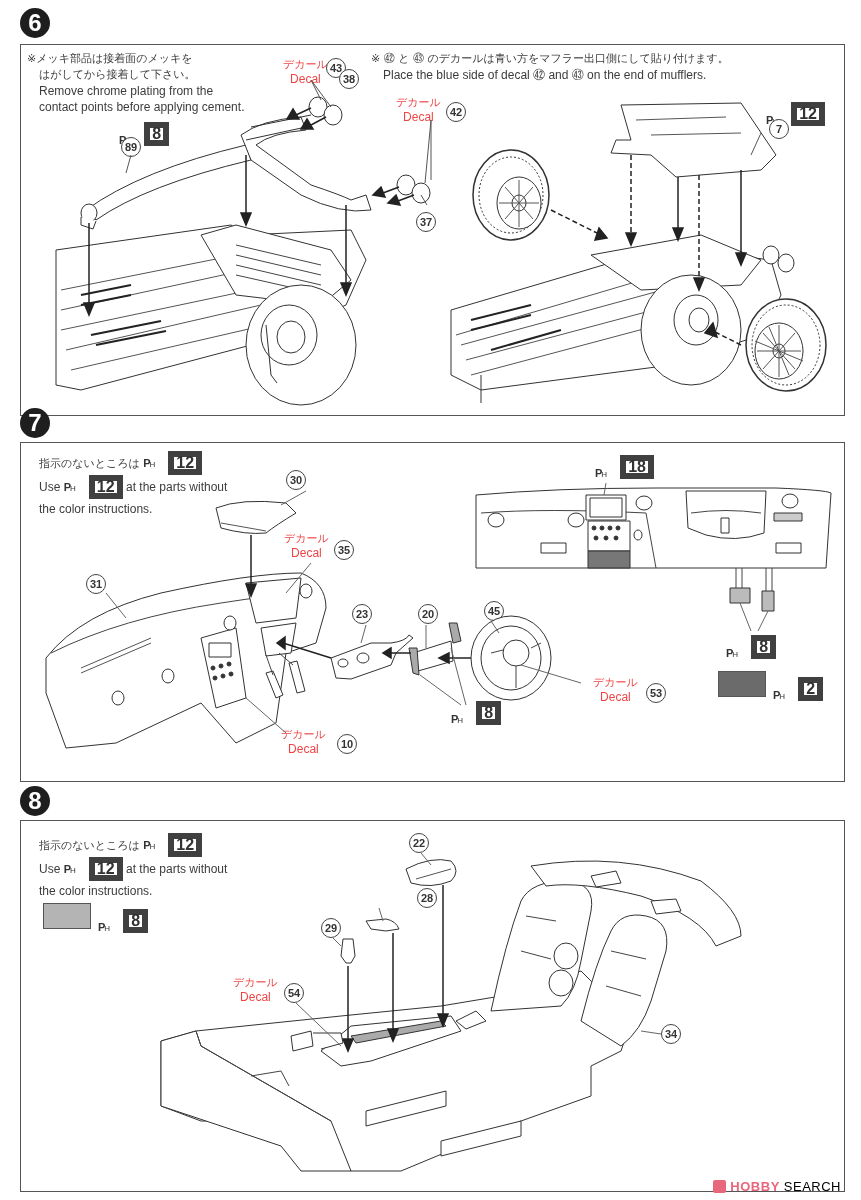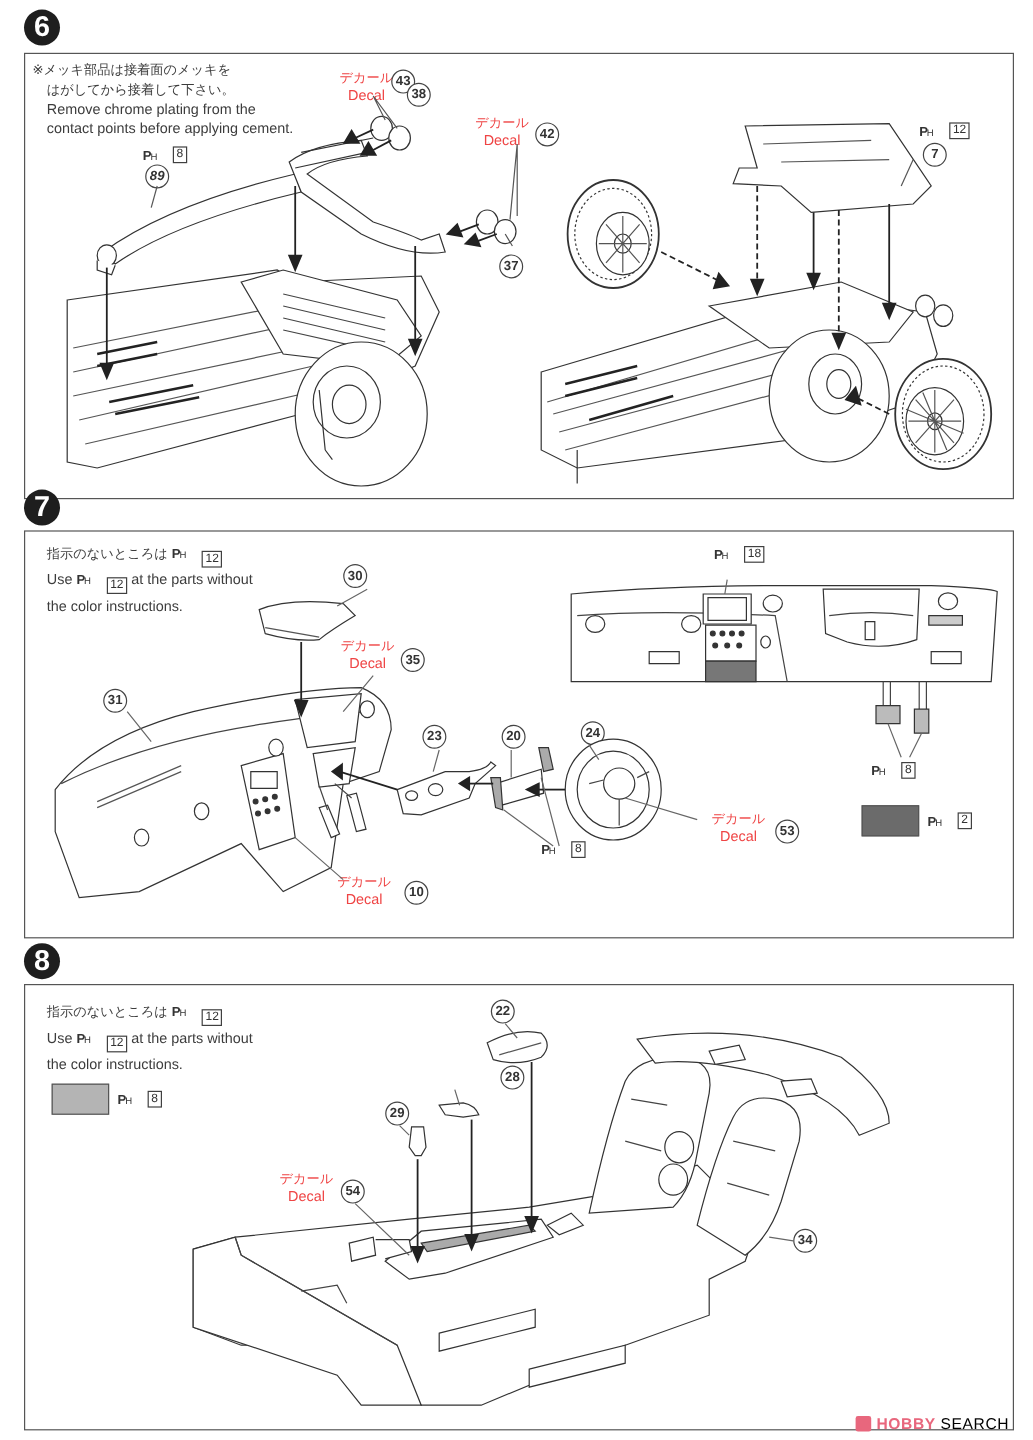--- a/index.html
+++ b/index.html
@@ -16,21 +16,21 @@
   .note { position: absolute; font-size: 12px; line-height: 16px; color: #3c3c3c; white-space: nowrap; }
   .note .jp { font-family: "DejaVu Sans", sans-serif; font-size: 11px; }
   .callout { position: absolute; display: flex; align-items: center; justify-content: center;
     width: 20px; height: 20px; border: 1.2px solid #444; border-radius: 50%;
     font-size: 11px; font-weight: bold; color: #333; background: #fff; font-family: "Liberation Sans", sans-serif; }
   .decal-label { position: absolute; font-size: 12px; line-height: 15px; text-align: center; color: #ef4444; white-space: nowrap; }
   .decal-label .jp { font-family: "DejaVu Sans", sans-serif; font-size: 11px; display: block; }
   .paint { position: absolute; font-size: 11px; color: #333; display: flex; align-items: flex-end; gap: 14px; white-space: nowrap; }
   .paint .p-mark { font-weight: bold; font-size: 11px; letter-spacing: -1px; }
   .paint .p-mark sub { font-size: 8px; vertical-align: baseline; font-weight: normal; }
-  .paint .p-num { display: inline-block; border: 1px solid #404040; padding: 0 2px; font-size: 10px; line-height: 12px; }
+  .paint .p-num { display: inline-block; border: 6px solid #404040; padding: 0 2px; font-size: 16px; line-height: 12px; font-weight: bold; }
   .swatch { position: absolute; border: 1px solid #555; }
   svg.art { position: absolute; overflow: visible; }
   svg.art * { vector-effect: non-scaling-stroke; }
   .watermark { position: absolute; right: 20px; bottom: 6px; font-size: 13px; font-weight: bold; display: flex; align-items: center; gap: 4px; }
   .watermark .wm-icon { width: 13px; height: 13px; background: #e8677d; border-radius: 2px; display: inline-block; position: relative; }
   .watermark .wm-brand { color: #e8677d; letter-spacing: 0.5px; }
   .watermark .wm-sub { color: #000000; letter-spacing: 0.5px; font-weight: normal; }
 </style>
 </head>
 <body>
@@ -38,33 +38,37 @@
 <div class="step-badge" style="left:20px;top:8px;">6</div>
 <div class="panel" style="left:20px;top:44px;width:825px;height:372px;">
 
   <div class="note" style="left:6px;top:6px;">
     <div class="jp">※メッキ部品は接着面のメッキを</div>
     <div class="jp" style="padding-left:12px">はがしてから接着して下さい。</div>
     <div style="padding-left:12px">Remove chrome plating from the</div>
     <div style="padding-left:12px">contact points before applying cement.</div>
   </div>
 
+  <div class="note" style="left:350px;top:6px;">
+    <div class="jp">※ ㊷ と ㊸ のデカールは青い方をマフラー出口側にして貼り付けます。</div>
+    <div style="padding-left:12px">Place the blue side of decal ㊷ and ㊸ on the end of mufflers.</div>
+  </div>
 
   <div class="decal-label" style="left:262px;top:12px;">
     <span class="jp">デカール</span>
     <span>Decal</span>
   </div>
   <div class="callout" style="left:305px;top:13px;">43</div>
   <div class="callout" style="left:318px;top:24px;">38</div>
 
   <div class="paint" style="left:98px;top:77px;">
     <span class="p-mark"><span>P</span><sub>H</sub></span>
     <span class="p-num">8</span>
   </div>
-  <div class="callout" style="left:100px;top:92px;font-style:italic;">89</div>
+  <div class="callout" style="left:100px;top:92px;">89</div>
 
   <div class="decal-label" style="left:375px;top:50px;">
     <span class="jp">デカール</span>
     <span>Decal</span>
   </div>
   <div class="callout" style="left:425px;top:57px;">42</div>
   <div class="callout" style="left:395px;top:167px;">37</div>
 
   <div class="paint" style="left:745px;top:57px;">
     <span class="p-mark"><span>P</span><sub>H</sub></span>
@@ -197,21 +201,21 @@
 
   <div class="callout" style="left:265px;top:27px;">30</div>
   <div class="decal-label" style="left:263px;top:88px;">
     <span class="jp">デカール</span>
     <span>Decal</span>
   </div>
   <div class="callout" style="left:313px;top:97px;">35</div>
   <div class="callout" style="left:65px;top:131px;">31</div>
   <div class="callout" style="left:331px;top:161px;">23</div>
   <div class="callout" style="left:397px;top:161px;">20</div>
-  <div class="callout" style="left:463px;top:158px;">24</div>
+  <div class="callout" style="left:463px;top:158px;">45</div>
 
   <div class="paint" style="left:430px;top:258px;">
     <span class="p-mark"><span>P</span><sub>H</sub></span>
     <span class="p-num">8</span>
   </div>
 
   <div class="decal-label" style="left:572px;top:232px;">
     <span class="jp">デカール</span>
     <span>Decal</span>
   </div>

